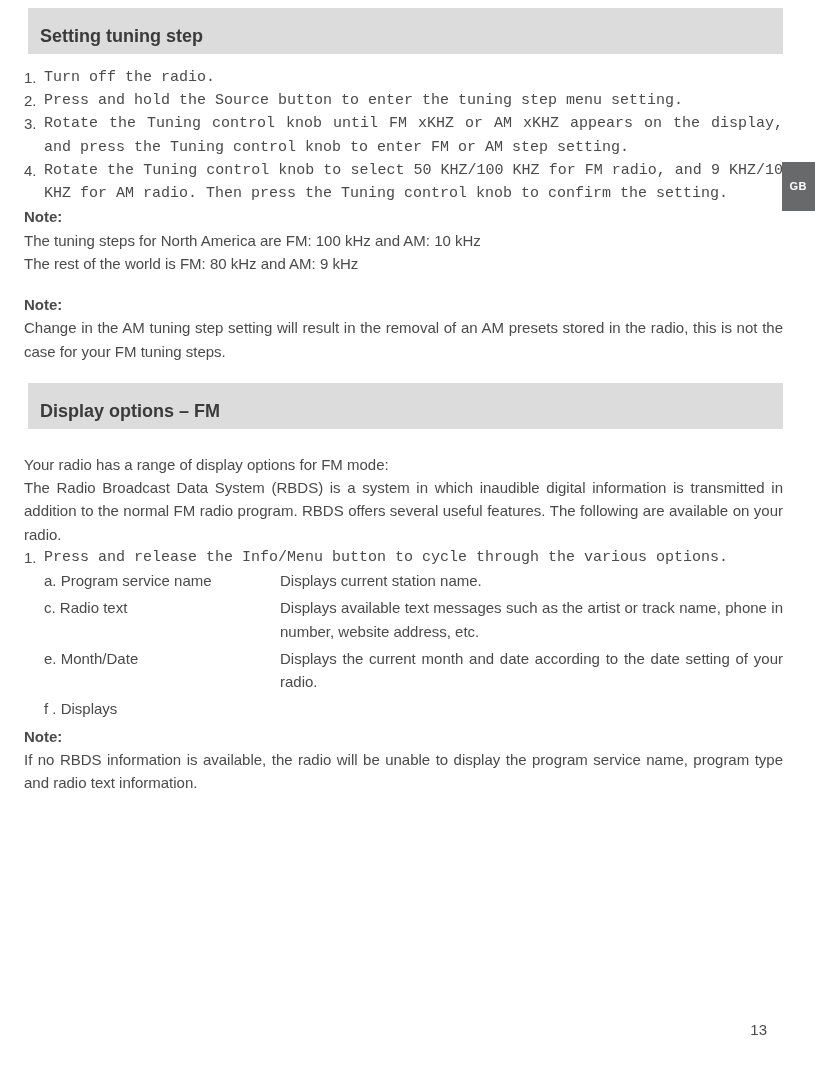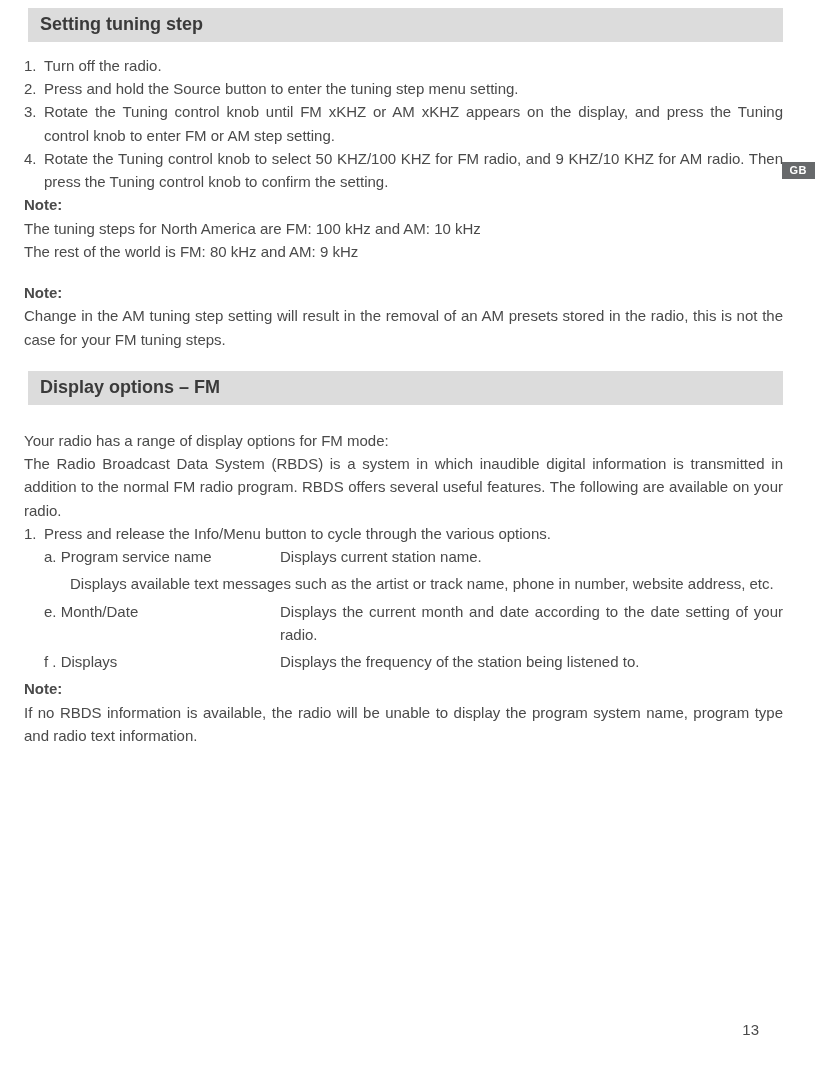--- a/index.html
+++ b/index.html
@@ -12,29 +12,29 @@
       background: #fff;
       position: relative;
       padding: 8px 32px 24px 24px;
       line-height: 1.55;
     }
     .section-heading {
       background: #dcdcdc;
       font-size: 18px;
       font-weight: bold;
       color: #3a3a3a;
-      padding: 3px 10px 3px 12px;
+      padding: 15px 10px 3px 12px;
       margin-bottom: 12px;
       margin-left: 4px;
       margin-right: 0;
     }
     .content { margin: 0 0 8px 0; }
     .ol-item { display: flex; margin: 0; text-align: justify; }
     .ol-num { flex: 0 0 20px; }
-    .ol-body { flex: 1; }
+    .ol-body { flex: 1; font-family: Liberation Mono, monospace; }
     .note-label { font-weight: bold; }
     .para { text-align: justify; margin: 0; }
     .sub-list { margin-left: 20px; }
     .sub-item {
       display: flex;
       align-items: flex-start;
       margin-bottom: 4px;
       justify-content: space-between;
     }
     .sub-label {
@@ -47,27 +47,27 @@
       margin-left: 26px;
     }
     .side-tab {
       position: absolute;
       top: 162px;
       right: 0;
       background: #67696b;
       color: #fff;
       font-size: 11px;
       font-weight: bold;
-      padding: 0 8px;
+      padding: 16px 8px;
       letter-spacing: 0.5px;
     }
     .page-number {
       position: absolute;
       bottom: 34px;
-      right: 56px;
+      right: 48px;
       font-size: 15px;
       color: #4a4a4a;
     }
     .spacer { height: 18px; }
     .spacer2 { height: 12px; }
   </style>
 </head>
 <body>
 
 <div class="side-tab">GB</div>
@@ -116,29 +116,29 @@
     <div class="ol-num">1.</div>
     <div class="ol-body">Press and release the Info/Menu button to cycle through the various options.</div>
   </div>
 
   <div class="sub-list">
     <div class="sub-item">
       <div class="sub-label">a. Program service name</div>
       <div class="sub-desc">Displays current station name.</div>
     </div>
     <div class="sub-item">
+      <div class="sub-label">c. Radio text</div>
       <div class="sub-desc">Displays available text messages such as the artist or track name, phone in number, website address, etc.</div>
     </div>
     <div class="sub-item">
       <div class="sub-label">e. Month/Date</div>
       <div class="sub-desc">Displays the current month and date according to the date setting of your radio.</div>
     </div>
     <div class="sub-item">
       <div class="sub-label">f . Displays</div>
-      <div class="sub-desc">Displays the frequency of the station being listened to.</div>
     </div>
   </div>
 
   <div class="note-label">Note:</div>
-  <div class="para">If no RBDS information is available, the radio will be unable to display the program system name, program type and radio text information.</div>
+  <div class="para">If no RBDS information is available, the radio will be unable to display the program service name, program type and radio text information.</div>
 </div>
 
 <div class="page-number">13</div>
 
 </body></html>

